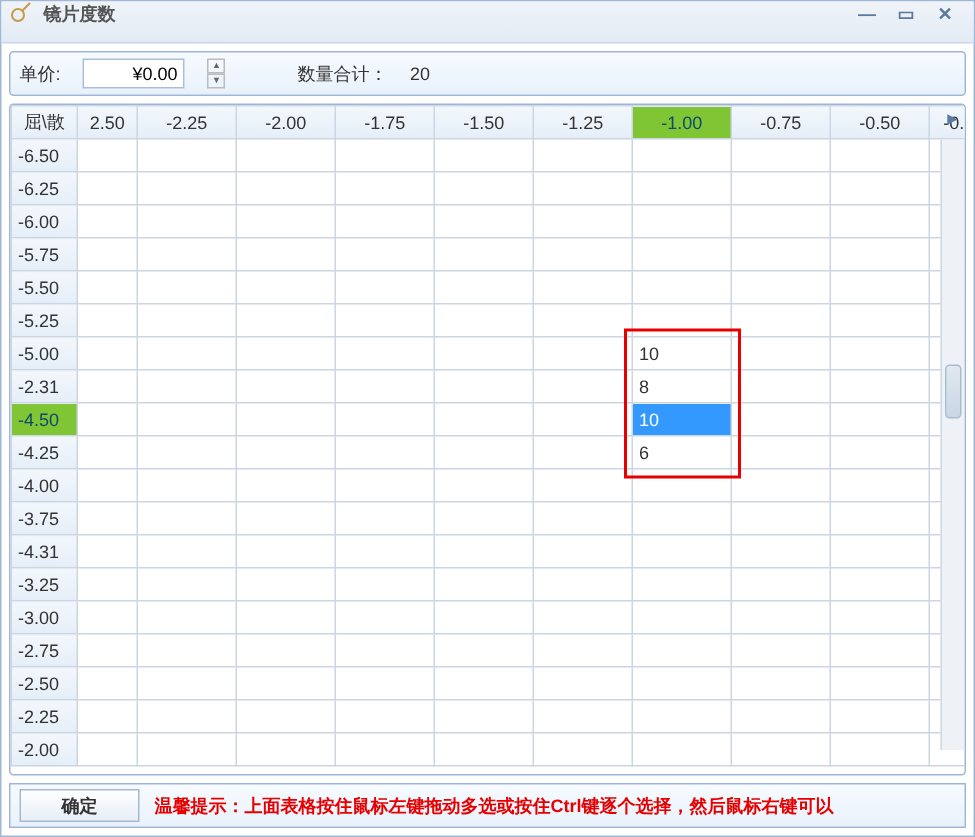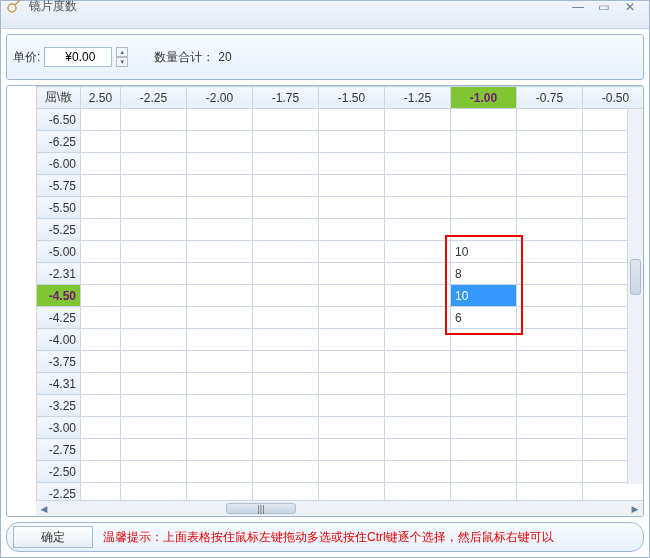--- a/index.html
+++ b/index.html
@@ -16,53 +16,54 @@
     border: 1px solid #a0b8d6;
     display: flex;
     flex-direction: column;
     background: #fff;
   }
   .titlebar {
     height: 28px;
     background: linear-gradient(#f0f4f9, #e2ebf5);
     border-bottom: 1px solid #c8d6e8;
     display: flex;
-    align-items: flex-end;
-    padding: 13px 6px;
+    align-items: flex-start;
+    padding: 0 6px;
+    font-weight: bold;
   }
   .titlebar .icon {
     width: 16px; height: 16px;
     margin-right: 6px;
     display: inline-block;
   }
   .titlebar .title { color: #555; flex: 1; }
   .winbtn {
     width: 26px; height: 16px;
     display: flex; align-items: center; justify-content: center;
     color: #5a7aa0;
     font-family: Arial;
     cursor: pointer;
   }
   .toolbar {
-    height: 46px;
+    height: 30px;
     border: 1px solid #9db6d6;
     margin: 5px;
     border-radius: 3px;
     background: linear-gradient(#f7fbff, #e8f1fb);
     display: flex;
     align-items: center;
     padding: 0 6px;
-    gap: 4px;
+    gap: 15px;
   }
   .toolbar label { color: #333; }
   .price-input {
     width: 68px; height: 20px;
     border: 1px solid #a9bed8;
     text-align: right;
-    padding-right: 16px;
+    padding-right: 4px;
     font-size: 12px;
     background: #fff;
   }
   .spinner {
     width: 12px; height: 20px;
     display: flex; flex-direction: column;
   }
   .spinner div {
     flex: 1;
     font-size: 6px;
@@ -73,22 +74,21 @@
     cursor: pointer;
   }
   .grid-area {
     flex: 1;
     margin: 0 5px 3px 5px;
     border: 1px solid #9db6d6;
     border-radius: 3px;
     overflow: hidden;
     position: relative;
     display: flex;
-    flex-direction: column;
-    padding-left: 29px;
+    flex-direction: row;
   }
   .grid-scroll {
     flex: 1;
     overflow: hidden;
     position: relative;
   }
   table {
     border-collapse: collapse;
     width: 100%;
     table-layout: fixed;
@@ -102,27 +102,27 @@
     overflow: hidden;
     white-space: nowrap;
   }
   thead th {
     background: linear-gradient(#f3f7fc, #e5eef8);
     color: #333;
   }
   tbody th {
     background: linear-gradient(#f3f7fc, #e5eef8);
     color: #333;
-    text-align: right;
+    text-align: left;
   }
   td { text-align: left; color: #333; }
   th.hl, tbody th.hl {
     background: #7fc534 !important;
-    color: #701a75;
-    font-weight: bold;
+    color: #0c4a6e;
+    font-weight: normal;
   }
   td.sel {
     background: #3399ff;
     color: #fff;
   }
   .redbox {
     position: absolute;
     border: 2px solid #e60000;
     pointer-events: none;
   }
@@ -159,26 +159,27 @@
   }
   .hscroll .arrow {
     position:absolute; top:0; bottom:0; width:16px;
     display:flex; align-items:center; justify-content:center;
     color:#5a7aa0; font-size:9px;
   }
   .footer {
     height: 30px;
     border: 1px solid #9db6d6;
     margin: 2px 5px 5px 5px;
-    border-radius: 13px;
+    border-radius: 0;
     background: linear-gradient(#f7fbff, #e8f1fb);
     display: flex;
     align-items: center;
     padding: 0 6px;
     gap: 10px;
+    font-weight: bold;
   }
   .btn {
     width: 80px; height: 22px;
     border: 1px solid #a6b9d0;
     background: linear-gradient(#fff, #e7eef6);
     cursor: pointer;
     display: flex; align-items: center; justify-content: center;
   }
   .hint { color: #e60000; flex:1; overflow:hidden; white-space:nowrap; }
 </style>

